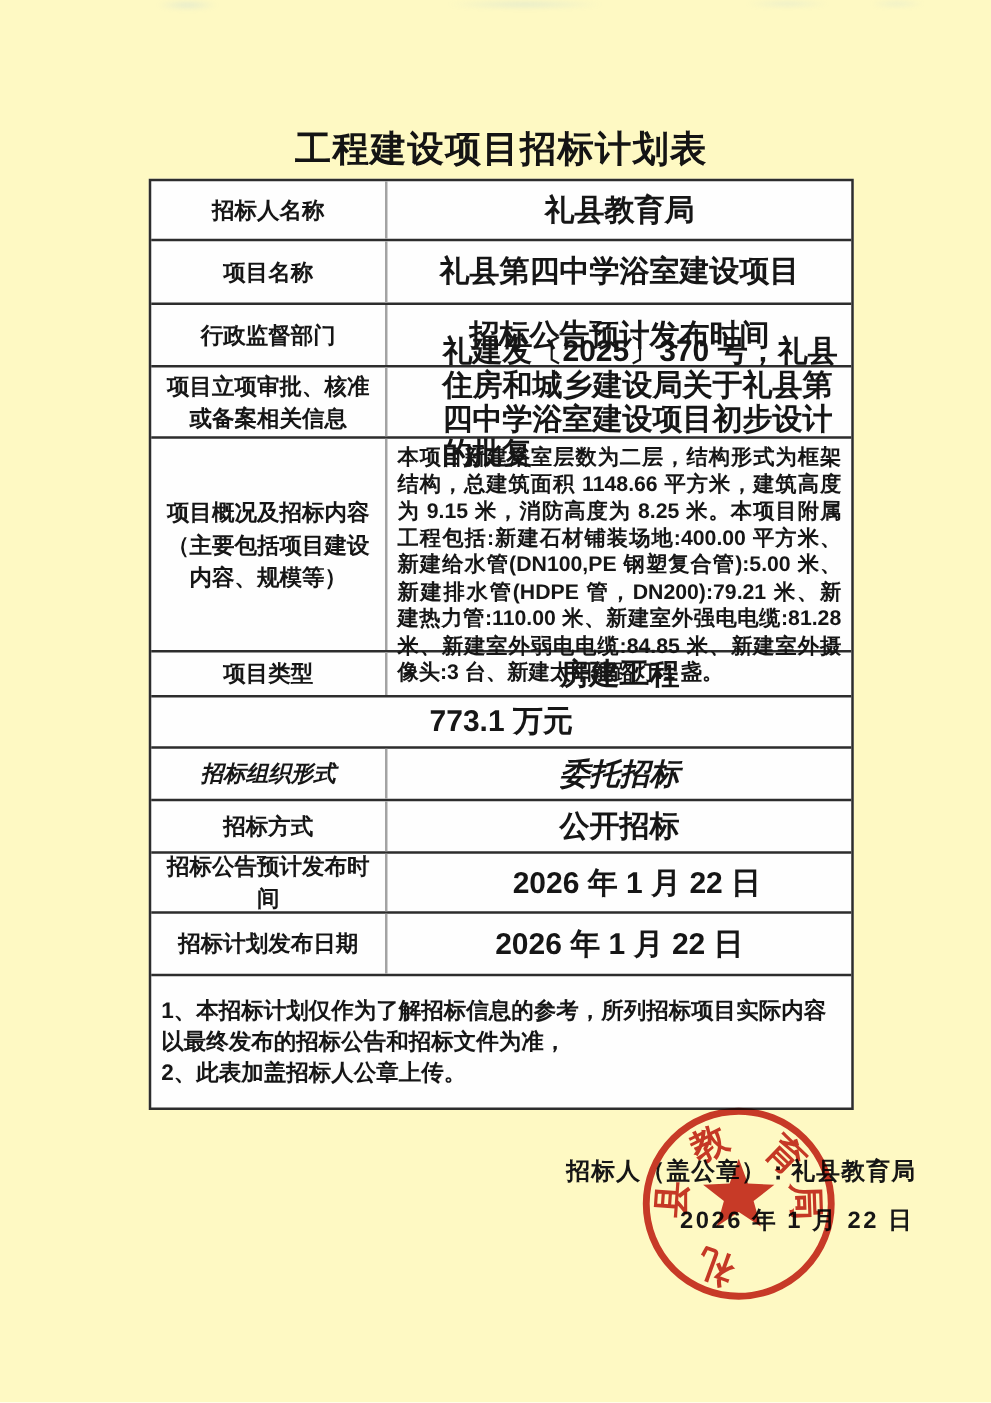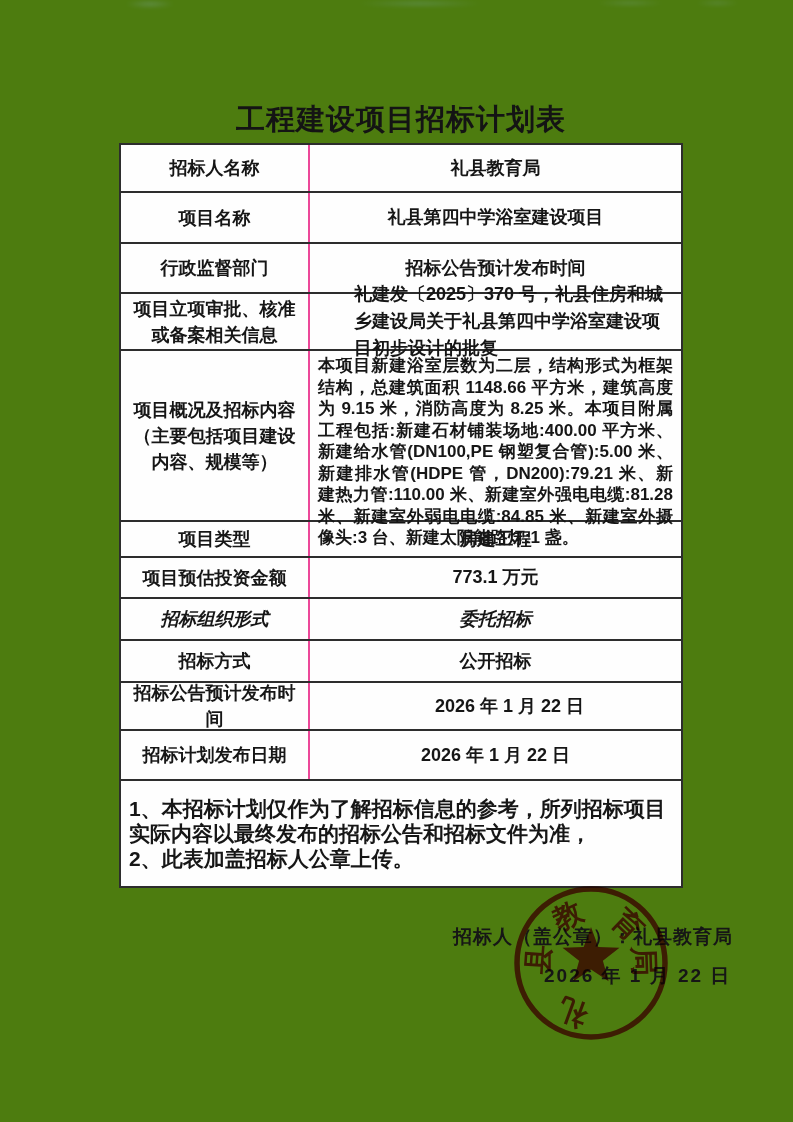--- a/index.html
+++ b/index.html
@@ -11,21 +11,21 @@
     width: 793px;
     height: 1122px;
     position: relative;
     font-family: "Liberation Sans", sans-serif;
     color: #1b1b1b;
     overflow: hidden;
   }
   .page {
     position: absolute;
     inset: 0;
-    background: #4d7c0f;
+    background: #fef9c3;
   }
   
   .scan-artifact {
     position: absolute;
     top: 0;
     border-radius: 50%;
     filter: blur(2px);
     opacity: 0.5;
     pointer-events: none;
   }
@@ -62,40 +62,40 @@
   }
   .trow {
     display: flex;
     border-bottom: 2px solid #2d2d2d;
     box-sizing: border-box;
   }
   .trow:last-child { border-bottom: none; }
   .cell-label {
     width: 189px;
     flex: 0 0 189px;
-    border-right: 2px solid #ec4899;
+    border-right: 2px solid #a3a3a3;
     box-sizing: border-box;
     display: flex;
     align-items: center;
     justify-content: center;
     text-align: center;
     font-size: 18px;
     font-weight: 700;
     line-height: 26px;
     padding: 2px 8px;
     color: #161616;
   }
   .cell-value {
     flex: 1 1 auto;
     box-sizing: border-box;
     display: flex;
     align-items: center;
     justify-content: center;
     text-align: center;
-    font-size: 18px;
+    font-size: 24px;
     font-weight: 700;
     line-height: 25px;
     padding: 2px 8px;
     color: #161616;
   }
   .cell-value.left {
     justify-content: flex-start;
     text-align: left;
   }
   .cell-value.justified {
@@ -104,21 +104,21 @@
     font-size: 17px;
     line-height: 21.5px;
     align-items: flex-start;
     padding-top: 4px;
   }
   .cell-value.notes {
     flex-direction: column;
     align-items: flex-start;
     justify-content: center;
     text-align: left;
-    font-size: 21px;
+    font-size: 18px;
     line-height: 25px;
   }
   
   .r1  { height: 48px; }
   .r2  { height: 51px; }
   .r3  { height: 50px; }
   .r4  { height: 57px; }
   .r5  { height: 171px; }
   .r6  { height: 36px; justify-content: center; }
   .r7  { height: 41px; }
@@ -203,21 +203,20 @@
       <div class="cell-label">项目概况及招标内容（主要包括项目建设内容、规模等）</div>
       <div class="cell-value justified">本项目新建浴室层数为二层，结构形式为框架结构，总建筑面积 1148.66 平方米，建筑高度为 9.15 米，消防高度为 8.25 米。本项目附属工程包括:新建石材铺装场地:400.00 平方米、新建给水管(DN100,PE 钢塑复合管):5.00 米、新建排水管(HDPE 管，DN200):79.21 米、新建热力管:110.00 米、新建室外强电电缆:81.28 米、新建室外弱电电缆:84.85 米、新建室外摄像头:3 台、新建太阳能路灯:1 盏。</div>
     </div>
 
     <div class="trow r6">
       <div class="cell-label">项目类型</div>
       <div class="cell-value">房建工程</div>
     </div>
 
     <div class="trow r7">
-      <div class="cell-label">项目预估投资金额</div>
       <div class="cell-value">773.1 万元</div>
     </div>
 
     <div class="trow r8">
       <div class="cell-label">招标组织形式</div>
       <div class="cell-value">委托招标</div>
     </div>
 
     <div class="trow r9">
       <div class="cell-label">招标方式</div>

